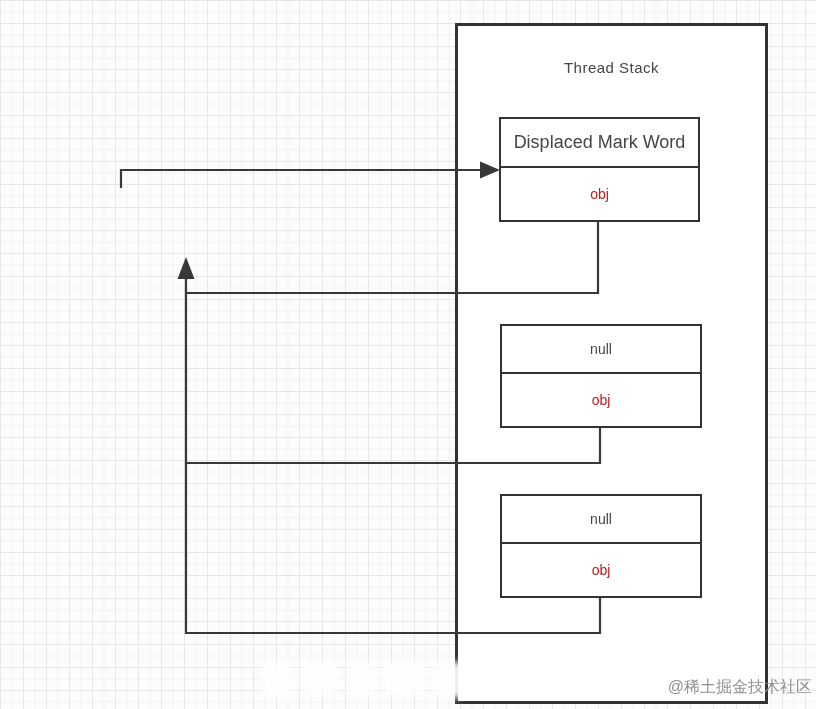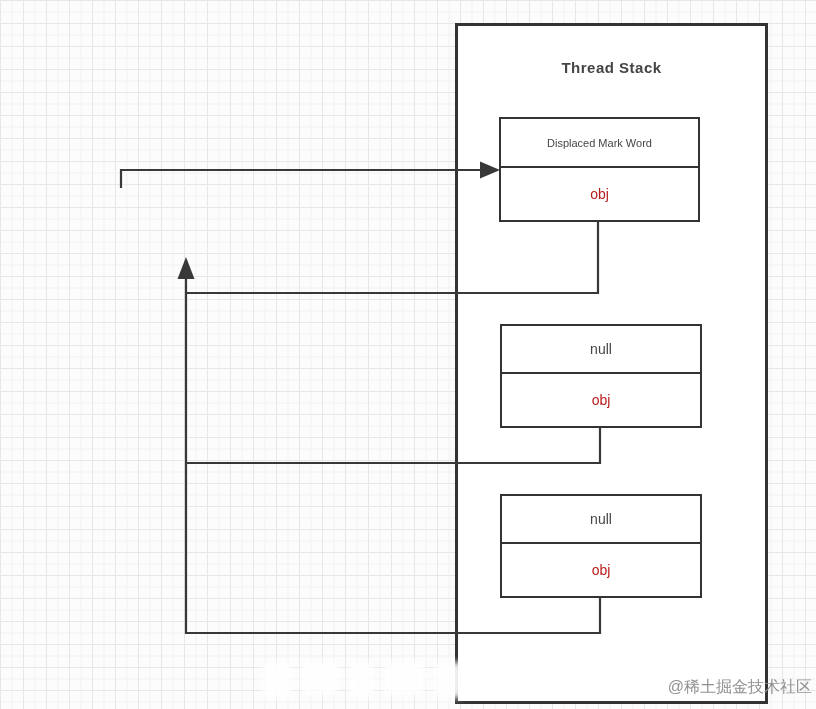--- a/index.html
+++ b/index.html
@@ -32,40 +32,39 @@
     box-sizing: border-box;
     z-index: 1;
   }
   .thread-stack-title {
     position: absolute;
     left: 0; right: 0; top: 33px;
     text-align: center;
     font-size: 15px;
     color: #454545;
     letter-spacing: 0.5px;
-    font-weight: bold;
   }
 
   
   .frame {
     position: absolute;
     border: 2px solid #333333;
     background: #ffffff;
     box-sizing: border-box;
     display: flex;
     flex-direction: column;
     z-index: 2;
   }
   .frame .row-top {
     height: 47px;
     border-bottom: 2px solid #333333;
     display: flex;
     align-items: center;
     justify-content: center;
-    font-size: 11px;
+    font-size: 18px;
     color: #454545;
   }
   .frame .row-bottom {
     flex: 1;
     display: flex;
     align-items: center;
     justify-content: center;
     font-size: 14px;
     color: #b91c1c;
   }

